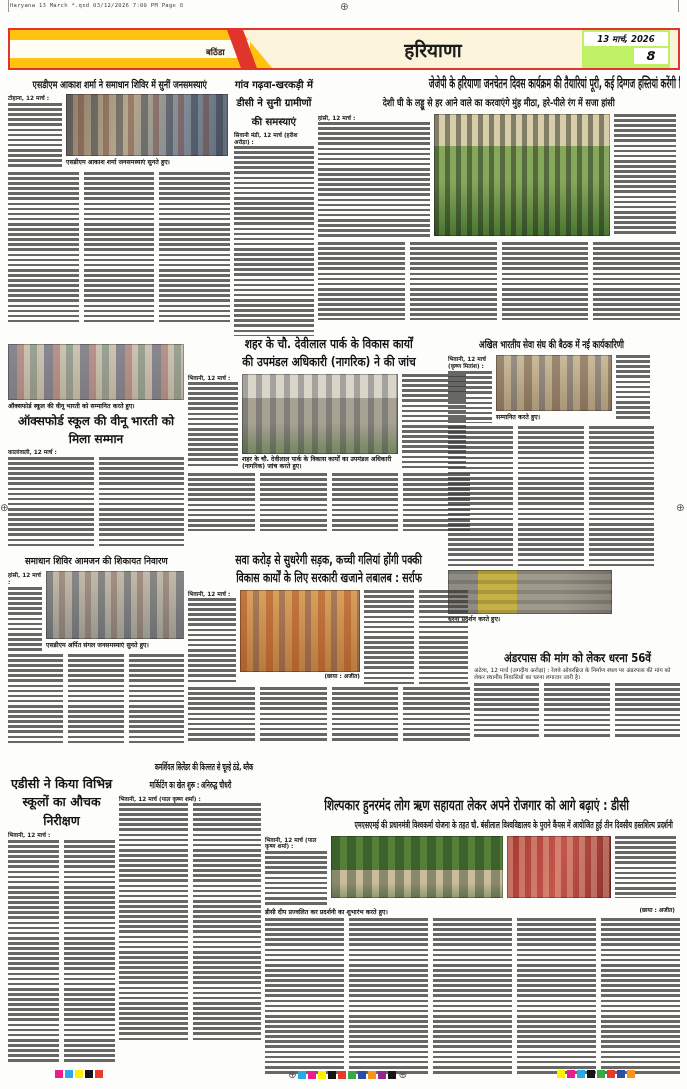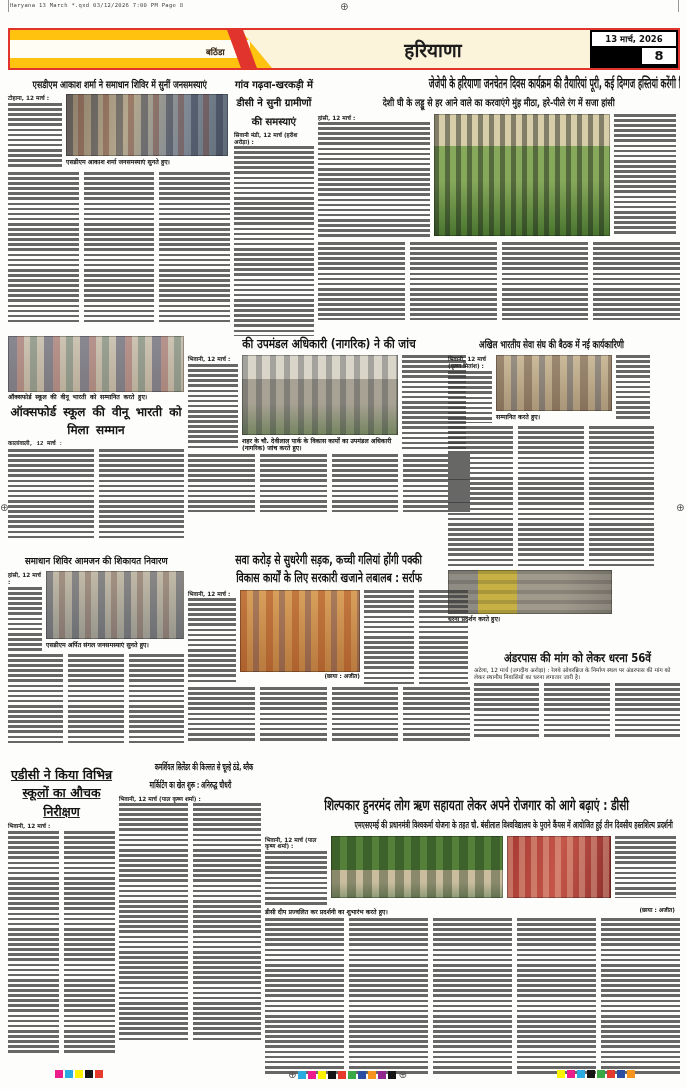--- a/index.html
+++ b/index.html
@@ -19,22 +19,22 @@
             border:2px solid #e1342c;box-sizing:border-box;}
   .mh-yellow{position:absolute;left:0;top:0;width:262px;height:100%;background:#ffc20e;
              clip-path:polygon(0 0,88% 0,100% 100%,0 100%);}
   .mh-diag{position:absolute;left:224px;top:0;width:16px;height:100%;background:#e1342c;transform:skewX(20deg);}
   .mh-stripe{position:absolute;left:0;top:10px;width:240px;height:18px;background:#fffdf4;}
   .mh-title{position:absolute;left:34px;top:5px;font-size:23px;font-weight:bold;color:#d5232a;
             letter-spacing:-.5px;white-space:nowrap;}
   .mh-city{position:absolute;left:196px;top:16px;font-size:8.5px;font-weight:bold;color:#33220f;}
   .mh-section{position:absolute;left:268px;top:7px;width:310px;text-align:center;
               font-size:19px;font-weight:bold;color:#1c1c1c;}
-  .mh-datebox{position:absolute;right:0;top:0;width:88px;height:100%;background:#000000;
-              box-sizing:border-box;padding:2px;}
+  .mh-datebox{position:absolute;right:8px;top:0;width:88px;height:100%;background:#bef264;
+              box-sizing:border-box;padding:2px;font-style:italic;}
   .mh-date{background:#fff;height:14px;line-height:14px;font-size:8.5px;font-weight:bold;
            color:#111;text-align:center;}
   .mh-pagenumrow{display:flex;justify-content:flex-end;margin-top:2px;}
   .mh-pagenum{background:#fff;width:34px;height:16px;line-height:16px;text-align:center;
               font-size:13px;font-weight:bold;color:#111;}
   
   .art{position:absolute;box-sizing:border-box;}
   .hwrap{text-align:center;overflow:hidden;line-height:1.15;}
   .h{font-weight:bold;color:#141414;}
   .nw{white-space:nowrap;display:inline-block;transform:scaleX(var(--sx,1));transform-origin:center;}
@@ -55,21 +55,21 @@
   .p5{background:repeating-linear-gradient(90deg,rgba(70,45,35,.35) 0 8px,transparent 8px 15px,rgba(35,45,80,.3) 15px 21px,transparent 21px 28px),linear-gradient(#cbbb9b,#a99577);}
   .p6{background:repeating-linear-gradient(0deg,rgba(0,0,0,.15) 0 4px,transparent 4px 10px),linear-gradient(90deg,#8f8d83 0 18%,#c7b145 18% 42%,#a09a8d 42% 70%,#8a857b);}
   .p7{background:repeating-linear-gradient(90deg,rgba(30,40,70,.35) 0 7px,transparent 7px 13px,rgba(90,50,45,.3) 13px 19px,transparent 19px 26px),linear-gradient(#c3bba9,#97958c);}
   .p8{background:repeating-linear-gradient(90deg,rgba(160,60,20,.4) 0 7px,transparent 7px 13px,rgba(60,40,90,.3) 13px 19px,transparent 19px 26px),linear-gradient(#d9a05c,#b87a3e);}
   .p9{background:repeating-linear-gradient(90deg,rgba(20,40,15,.35) 0 9px,transparent 9px 16px),linear-gradient(#54803a 0 55%,#c9bd9e 55% 75%,#8d9a74);}
   .p10{background:repeating-linear-gradient(90deg,rgba(255,230,200,.3) 0 6px,transparent 6px 12px),linear-gradient(100deg,#a63a33,#c4564a 50%,#8e2f2c);}
   
   #a1{left:8px;top:74px;width:222px;height:258px;}
   #a2{left:234px;top:74px;width:80px;height:258px;}
   #a3{left:318px;top:74px;width:362px;height:258px;}
-  #a4{left:8px;top:336px;width:176px;height:212px;font-family:Liberation Mono, monospace;}
+  #a4{left:8px;top:344px;width:176px;height:212px;}
   #a5{left:188px;top:334px;width:282px;height:212px;}
   #a6{left:448px;top:334px;width:206px;height:312px;}
   #a7{left:474px;top:648px;width:206px;height:110px;}
   #a8{left:8px;top:550px;width:176px;height:208px;}
   #a9{left:188px;top:550px;width:282px;height:208px;}
   #a10{left:8px;top:762px;width:107px;height:300px;}
   #a11{left:119px;top:746px;width:142px;height:300px;}
   #a12{left:265px;top:796px;width:415px;height:300px;}
 </style>
 </head>
@@ -148,20 +148,21 @@
     <div class="cap">ऑक्सफोर्ड स्कूल की वीनू भारती को सम्मानित करते हुए।</div>
     <div class="hwrap" style="margin-top:2px;"><span class="h" style="font-size:12px;">ऑक्सफोर्ड स्कूल की वीनू भारती को मिला सम्मान</span></div>
     <div class="dl" style="margin-top:2px;">कालांवाली, 12 मार्च :</div>
     <div class="cols">
       <div class="ft" style="height:92px;"></div>
       <div class="ft" style="height:92px;"></div>
     </div>
   </div>
 
   <div class="art" id="a5">
+    <div class="hwrap"><span class="h nw" style="--sx:.85;font-size:12.5px;">शहर के चौ. देवीलाल पार्क के विकास कार्यों</span></div>
     <div class="hwrap"><span class="h nw" style="--sx:.85;font-size:12.5px;">की उपमंडल अधिकारी (नागरिक) ने की जांच</span></div>
     <div class="row" style="margin-top:3px;">
       <div style="width:50px;">
         <div class="dl">भिवानी, 12 मार्च :</div>
         <div class="ft" style="height:86px;"></div>
       </div>
       <div style="width:156px;">
         <div class="ph p4" style="width:156px;height:80px;"></div>
         <div class="cap">शहर के चौ. देवीलाल पार्क के विकास कार्यों का उपमंडल अधिकारी (नागरिक) जांच करते हुए।</div>
       </div>
@@ -245,21 +246,21 @@
     </div>
     <div class="cols" style="margin-top:3px;">
       <div class="ft" style="height:56px;"></div>
       <div class="ft" style="height:56px;"></div>
       <div class="ft" style="height:56px;"></div>
       <div class="ft" style="height:56px;"></div>
     </div>
   </div>
 
   <div class="art" id="a10">
-    <div class="hwrap" style="margin-top:3px;text-decoration:underline;"><span class="h" style="font-size:12.5px;">एडीसी ने किया विभिन्न स्कूलों का औचक निरीक्षण</span></div>
+    <div class="hwrap" style="margin-top:12px;"><span class="h" style="font-size:12.5px;">एडीसी ने किया विभिन्न स्कूलों का औचक निरीक्षण</span></div>
     <div class="dl" style="margin-top:3px;">भिवानी, 12 मार्च :</div>
     <div class="cols">
       <div class="ft" style="height:222px;"></div>
       <div class="ft" style="height:222px;"></div>
     </div>
   </div>
 
   <div class="art" id="a11">
     <div class="hwrap" style="margin-top:10px;"><span class="h nw" style="--sx:.58;font-size:9.5px;">कमर्शियल सिलेंडर की किल्लत से चूल्हे ठंडे, ब्लैक</span></div>
     <div class="hwrap"><span class="h nw" style="--sx:.58;font-size:9.5px;">मार्किटिंग का खेल शुरू : अनिरुद्ध चौधरी</span></div>

